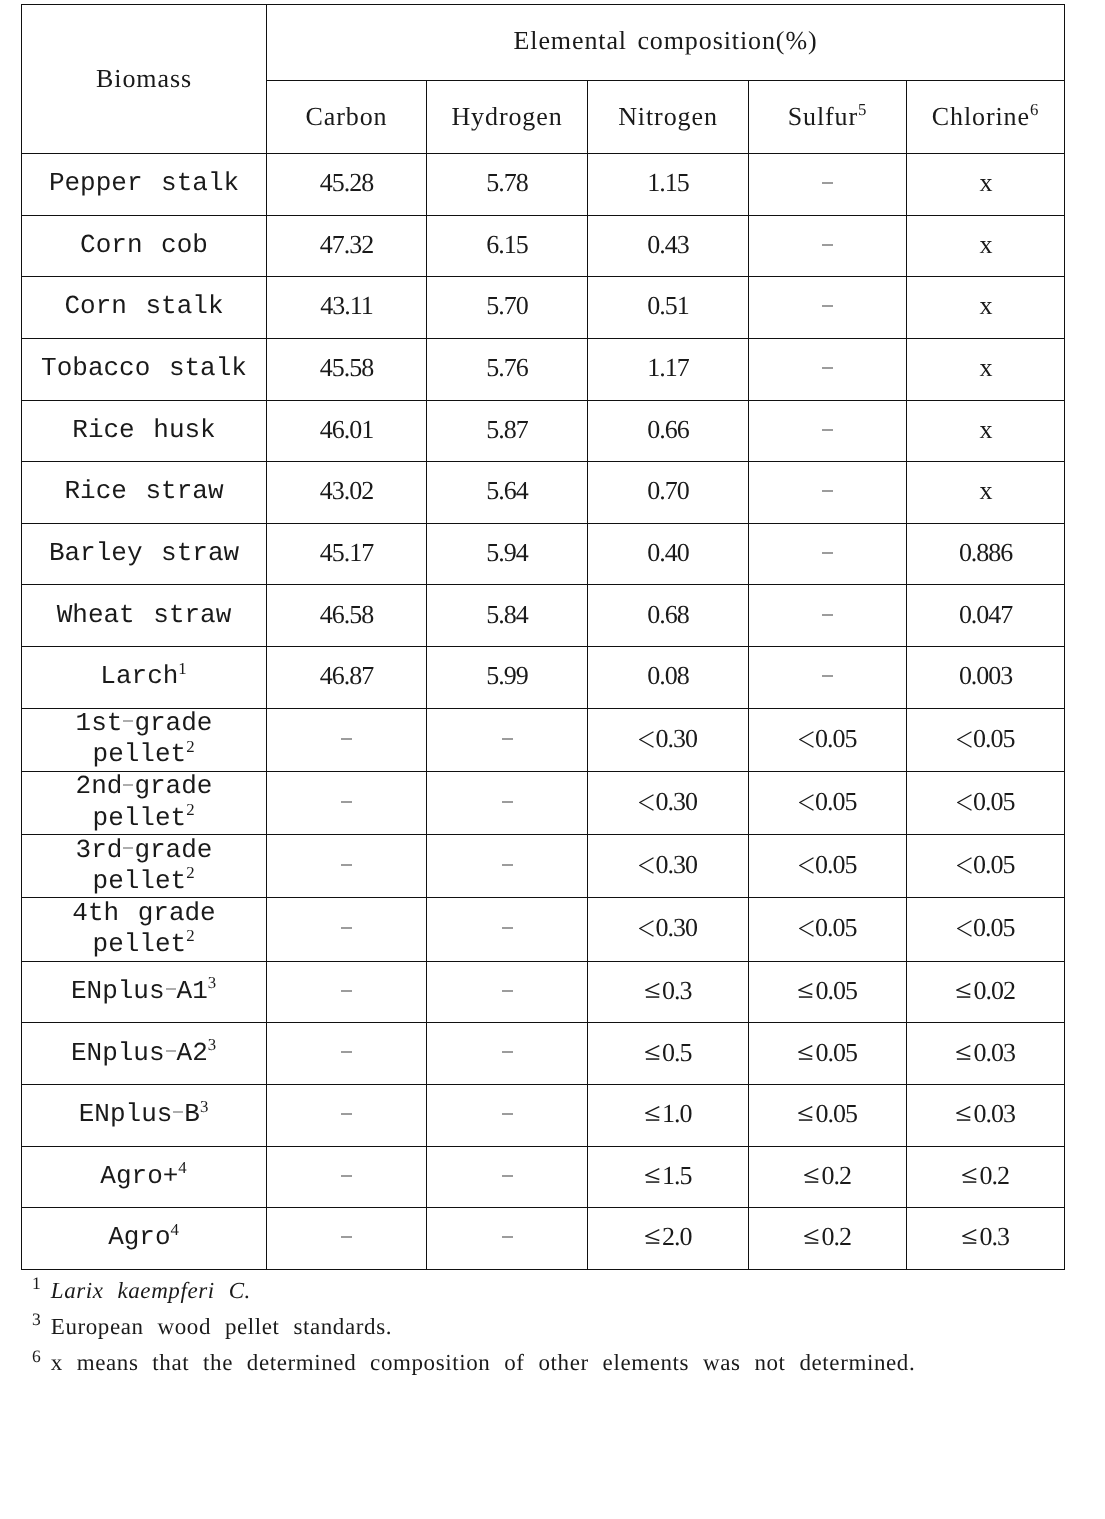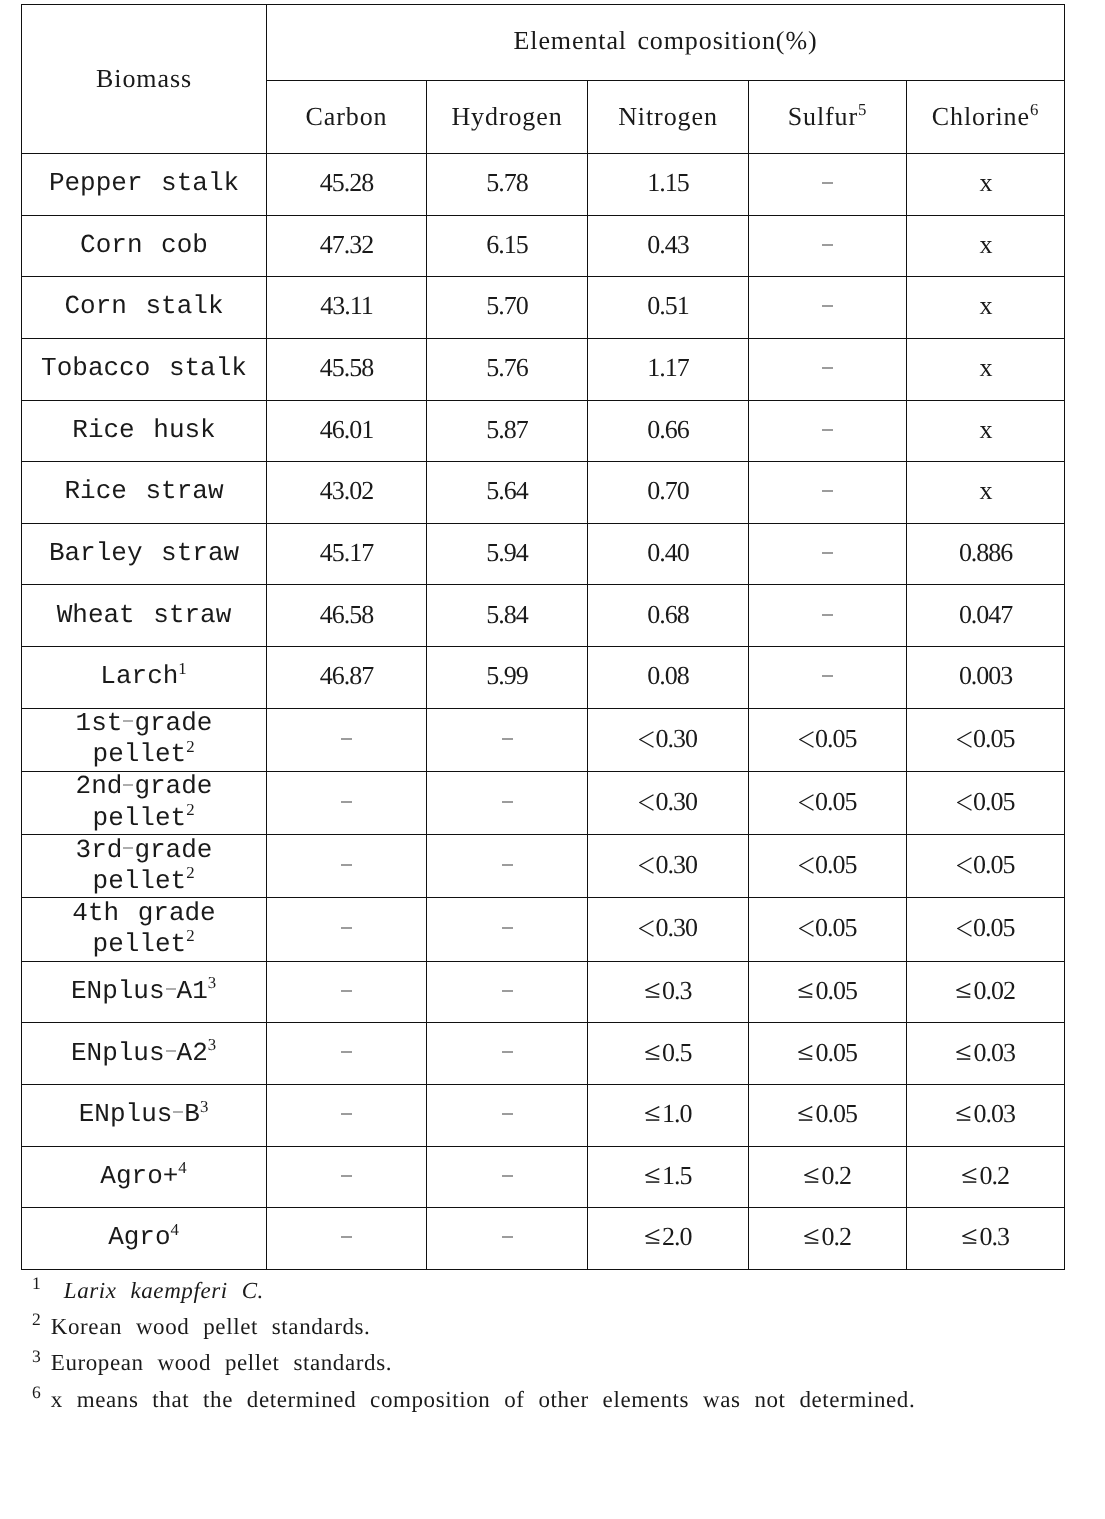--- a/index.html
+++ b/index.html
@@ -37,21 +37,21 @@
   .dash{display:inline-block;width:11px;height:2px;background:#9c9c9c;
         vertical-align:middle;margin-bottom:4.3px;font-size:0;letter-spacing:0;}
   .hy{display:inline-block;width:10px;height:2px;background:#adadad;
        vertical-align:middle;margin:0 1px 3.8px 1px;font-size:0;letter-spacing:0;}
 
   .notes{position:absolute;left:32px;top:1272.5px;width:1070px;}
   .note{font-size:23px;line-height:36.4px;white-space:nowrap;
         letter-spacing:0.6px;word-spacing:7.5px;}
   .note .mk{font-size:17.5px;vertical-align:super;line-height:0;
         letter-spacing:0;margin-right:10px;}
-  .note .it{font-style:italic;margin-left:13px;}
+  .note .it{font-style:italic;}
   .note .ndash{display:inline-block;width:11px;height:2px;background:#5d5d5d;
         vertical-align:middle;margin-bottom:4px;font-size:0;letter-spacing:0;}
 </style>
 </head>
 <body>
 
 <div class="page" data-name="table-figure">
   <table class="data-table" data-name="elemental-composition-table">
     <colgroup>
       <col class="c0">
@@ -286,17 +286,16 @@
           <td data-name="data-cell"><span data-name="cell-text"><span class="le-glyph" data-name="less-than-or-equal-icon"><svg viewBox="0 0 15 16" width="15" height="16" aria-hidden="true">
                   <path d="M14.3 0.6 L0.9 7.05 L14.3 11.5" fill="none" stroke="#1a1a1a" stroke-width="1.35" stroke-linecap="butt" stroke-linejoin="miter"></path>
                   <rect x="0.9" y="13.3" width="13.4" height="1.5" fill="#1a1a1a"></rect>
                 </svg></span><span class="num" data-name="cell-number">0.3</span></span></td>
         </tr>
       </tbody>
   </table>
 
   <div class="notes" data-name="footnotes" id="notes">
       <div class="note" data-name="footnote-1"><span class="mk" data-name="footnote-marker">1</span><span class="it" data-name="footnote-text">Larix kaempferi C.</span></div>
-      <div class="note" data-name="footnote-2"><span class="mk" data-name="footnote-marker">2</span><span data-name="footnote-text">Korean wood pellet standards.</span></div>
       <div class="note" data-name="footnote-3"><span class="mk" data-name="footnote-marker">3</span><span data-name="footnote-text">European wood pellet standards.</span></div>
       <div class="note" data-name="footnote-6"><span class="mk" data-name="footnote-marker">6</span><span data-name="footnote-text">x means that the determined composition of other elements was not determined.</span></div>
     </div>
 </div>
 
 </body></html>

